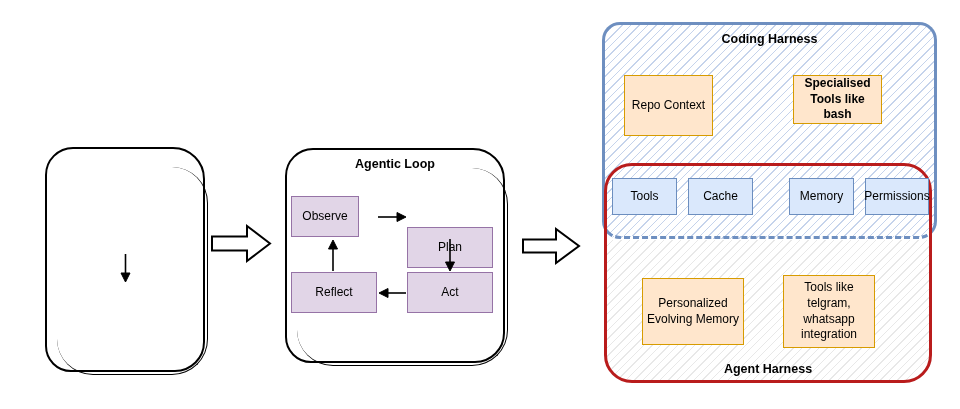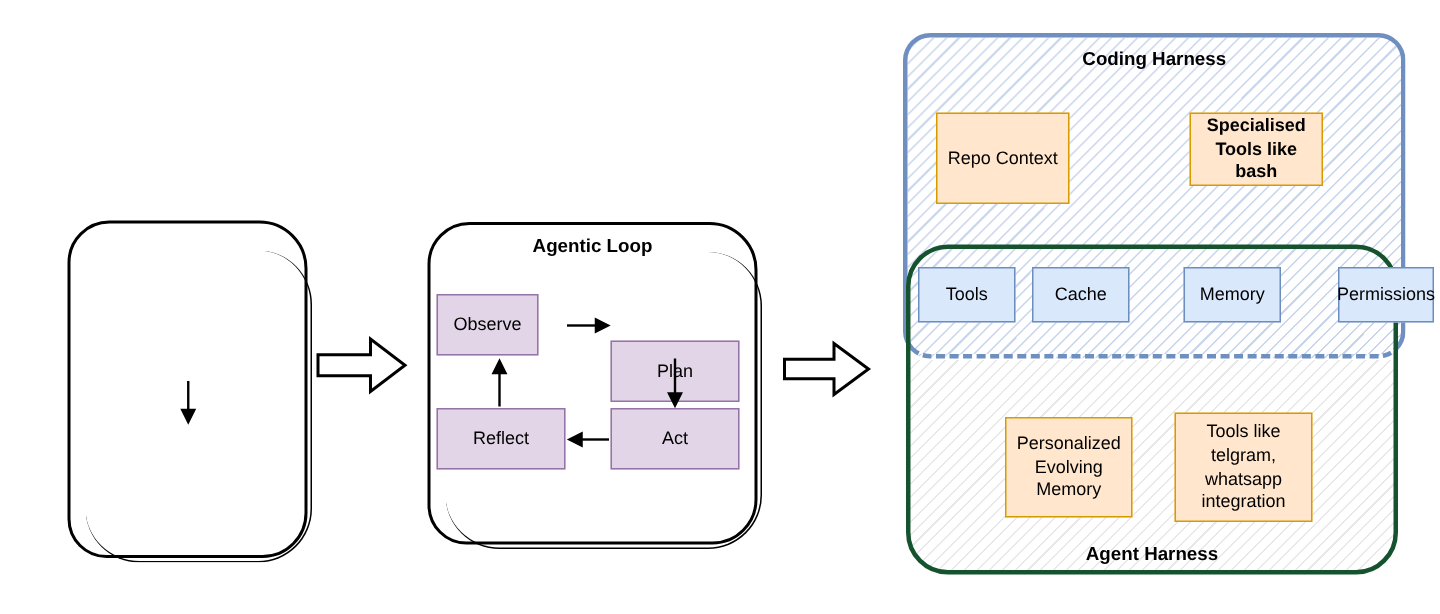--- a/index.html
+++ b/index.html
@@ -48,21 +48,21 @@
     position:absolute;left:602px;top:22px;width:335px;height:217px;
     box-sizing:border-box;border:3px solid #6e8fc0;border-bottom-style:dashed;
     border-radius:18px;z-index:2;
   }
   #agent-harness-hatch{
     position:absolute;left:604px;top:240px;width:328px;height:142px;
     border-radius:0 0 26px 26px;z-index:1;
   }
   #agent-harness{
     position:absolute;left:604px;top:163px;width:328px;height:220px;
-    box-sizing:border-box;border:3px solid #14532d;border-radius:28px;
+    box-sizing:border-box;border:3px solid #b91c1c;border-radius:28px;
     background:transparent;z-index:3;
   }
   #agent-harness .boxtitle{top:auto;bottom:4px;}
   .overlay-node{z-index:4;}
   #arrow-layer{position:absolute;left:0;top:0;width:960px;height:409px;
     z-index:5;pointer-events:none;}
 </style>
 </head>
 <body>
 
@@ -84,27 +84,27 @@
   <div id="coding-harness" class="hatch-blue">
     <div class="boxtitle">Coding Harness</div>
   </div>
 
   <div id="agent-harness">
     <div class="boxtitle">Agent Harness</div>
   </div>
 
   <div class="node orange overlay-node" style="left:624px;top:75px;width:89px;height:61px;">Repo Context</div>
   <div class="node orange overlay-node" style="left:793px;top:75px;width:89px;height:49px;font-weight:bold;">Specialised Tools like bash</div>
-  <div class="node orange overlay-node" style="left:670px;top:278px;width:85px;height:67px;">Personalized Evolving Memory</div>
+  <div class="node orange overlay-node" style="left:642px;top:278px;width:102px;height:67px;">Personalized Evolving Memory</div>
   <div class="node orange overlay-node" style="left:783px;top:275px;width:92px;height:73px;">Tools like telgram, whatsapp integration</div>
 
   <div class="node blue overlay-node" style="left:612px;top:178px;width:65px;height:37px;">Tools</div>
   <div class="node blue overlay-node" style="left:688px;top:178px;width:65px;height:37px;">Cache</div>
   <div class="node blue overlay-node" style="left:767px;top:178px;width:65px;height:37px;margin-left:22px;">Memory</div>
-  <div class="node blue overlay-node" style="left:892px;top:178px;width:64px;height:37px;">Permissions</div>
+  <div class="node blue overlay-node" style="left:865px;top:178px;width:64px;height:37px;">Permissions</div>
 
   <svg id="arrow-layer" viewBox="0 0 960 409" xmlns="http://www.w3.org/2000/svg">
 
     <g stroke="#000" stroke-width="1.6" fill="#000">
       <line x1="125.5" y1="254" x2="125.5" y2="274"></line>
       <polygon points="121,273 130,273 125.5,282" stroke-width="1"></polygon>
     </g>
 
     <g stroke="#000" stroke-width="1.6" fill="#000">
       <line x1="378" y1="217" x2="398" y2="217"></line>

